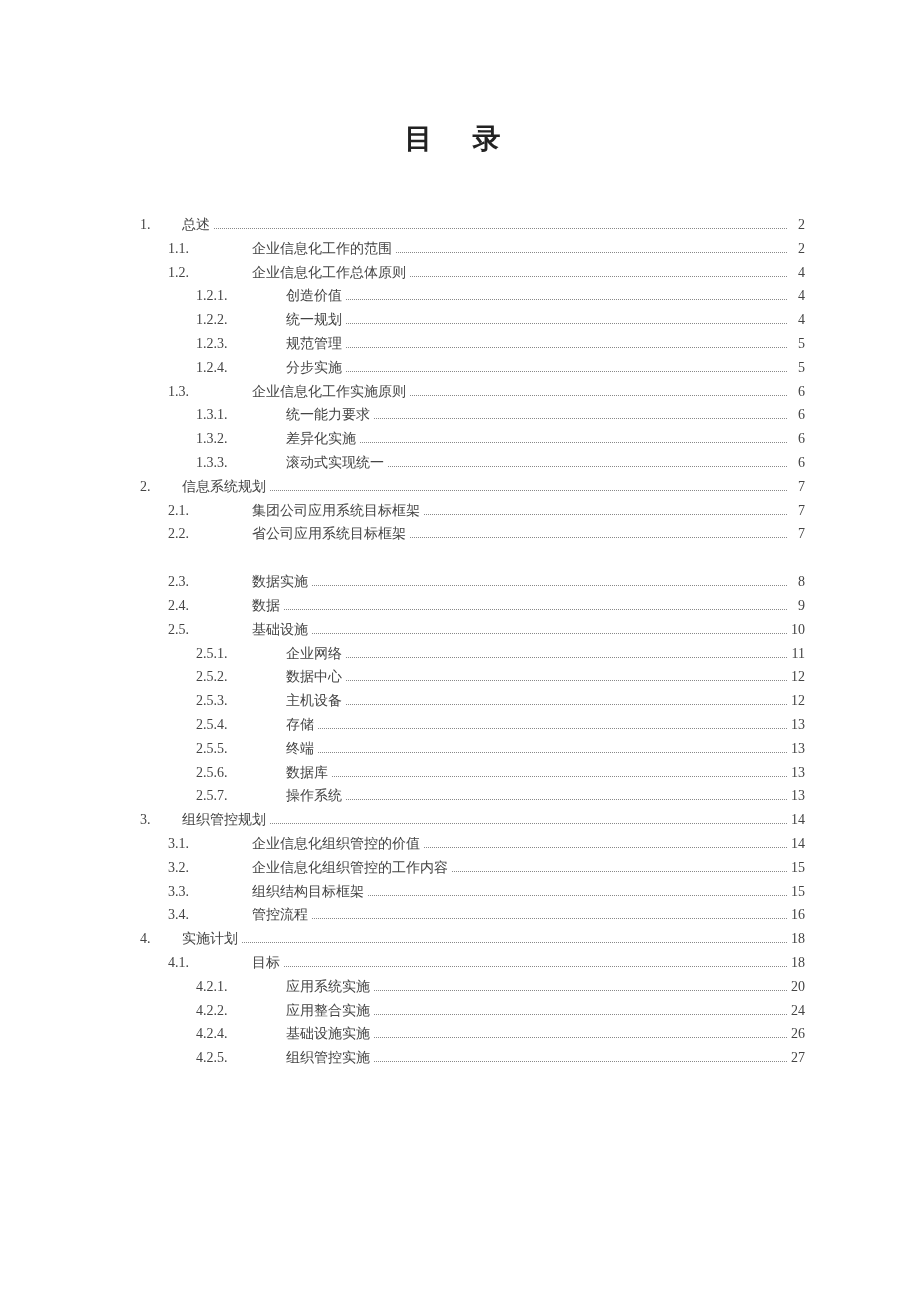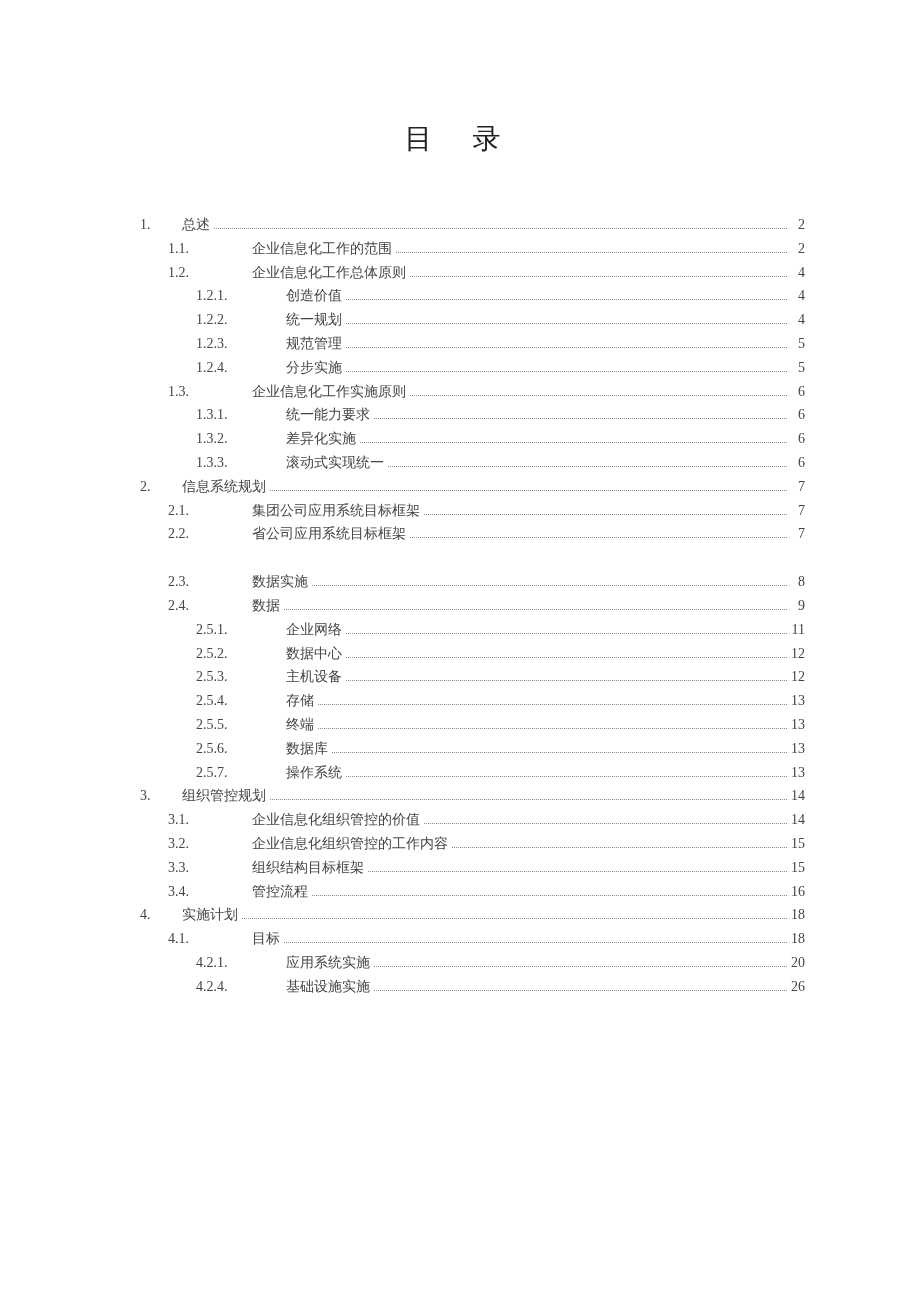--- a/index.html
+++ b/index.html
@@ -10,21 +10,21 @@
       font-family: "SimSun", "宋体", serif;
       color: #333;
       position: relative;
     }
     .page {
       padding: 120px 115px 90px 140px;
     }
     .toc-title {
       text-align: center;
       font-size: 28px;
-      font-weight: normal;
+      font-weight: bold;
       letter-spacing: 40px;
       margin-bottom: 55px;
       color: #222;
       font-family: "SimHei", "黑体", sans-serif;
     }
     .toc-list {
       list-style: none;
       font-size: 14px;
       line-height: 1.7;
     }
@@ -151,20 +151,26 @@
         <span class="label">数据实施</span>
         <span class="dots"></span>
         <span class="page-num">8</span>
       </li>
       <li class="toc-entry level-1">
         <span class="num">2.4.</span>
         <span class="label">数据</span>
         <span class="dots"></span>
         <span class="page-num">9</span>
       </li>
+      <li class="toc-entry level-1">
+        <span class="num">2.5.</span>
+        <span class="label">基础设施</span>
+        <span class="dots"></span>
+        <span class="page-num">10</span>
+      </li>
       <li class="toc-entry level-2">
         <span class="num">2.5.1.</span>
         <span class="label">企业网络</span>
         <span class="dots"></span>
         <span class="page-num">11</span>
       </li>
       <li class="toc-entry level-2">
         <span class="num">2.5.2.</span>
         <span class="label">数据中心</span>
         <span class="dots"></span>
@@ -242,19 +248,31 @@
         <span class="dots"></span>
         <span class="page-num">18</span>
       </li>
       <li class="toc-entry level-2">
         <span class="num">4.2.1.</span>
         <span class="label">应用系统实施</span>
         <span class="dots"></span>
         <span class="page-num">20</span>
       </li>
       <li class="toc-entry level-2">
+        <span class="num">4.2.2.</span>
+        <span class="label">应用整合实施</span>
+        <span class="dots"></span>
+        <span class="page-num">24</span>
+      </li>
+      <li class="toc-entry level-2">
         <span class="num">4.2.4.</span>
         <span class="label">基础设施实施</span>
         <span class="dots"></span>
         <span class="page-num">26</span>
       </li>
+      <li class="toc-entry level-2">
+        <span class="num">4.2.5.</span>
+        <span class="label">组织管控实施</span>
+        <span class="dots"></span>
+        <span class="page-num">27</span>
+      </li>
     </ul>
 </div>
 
 </body></html>

